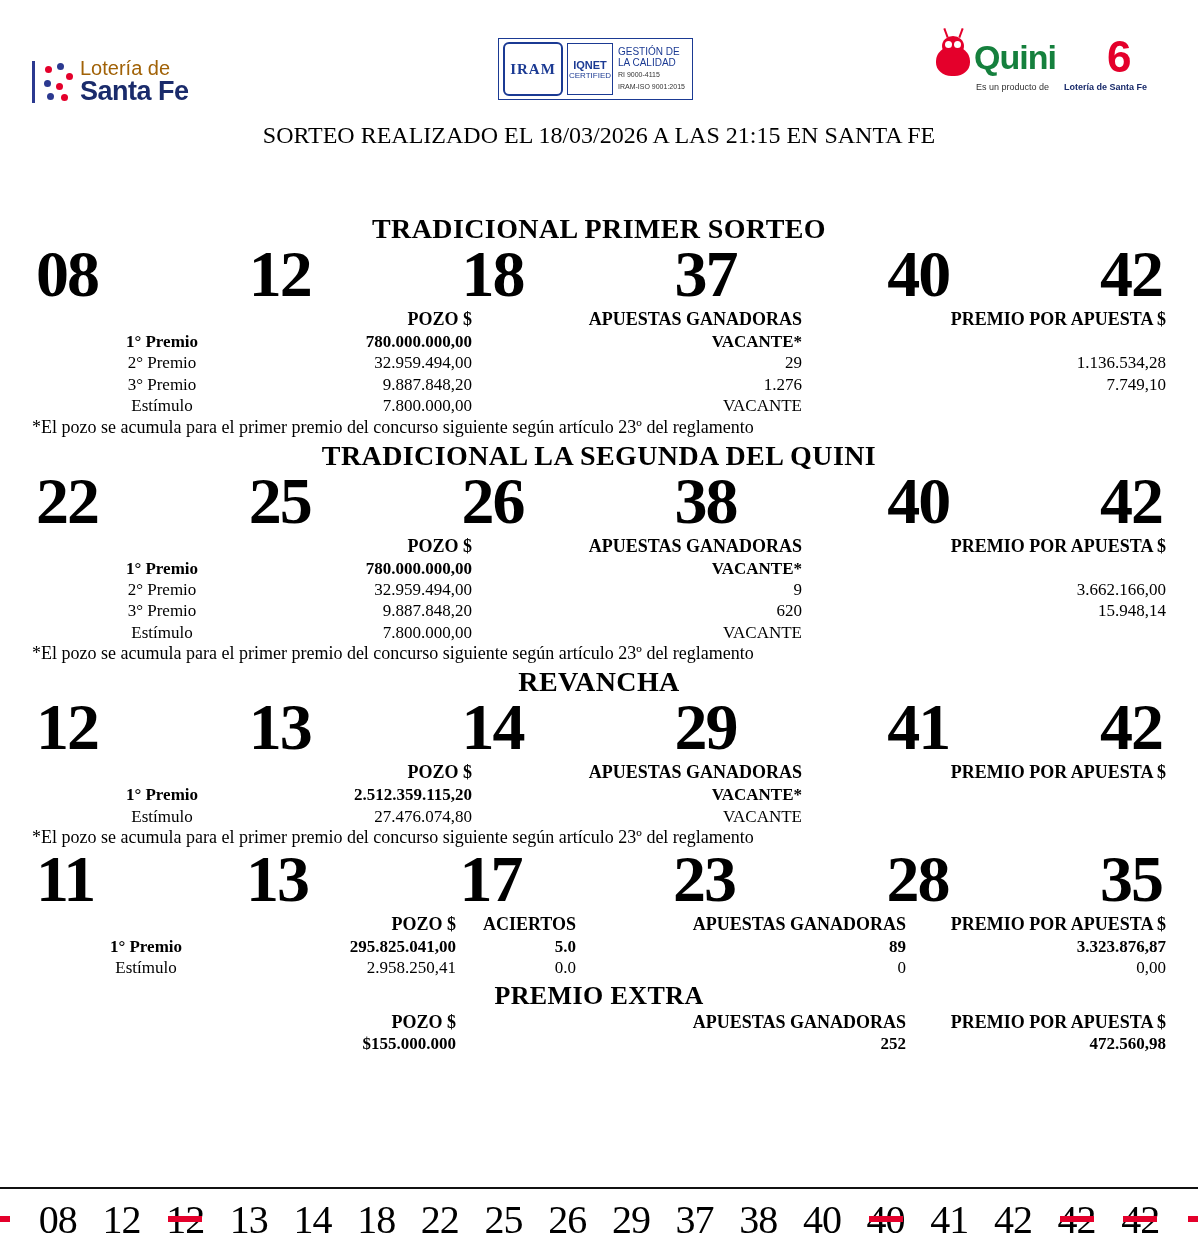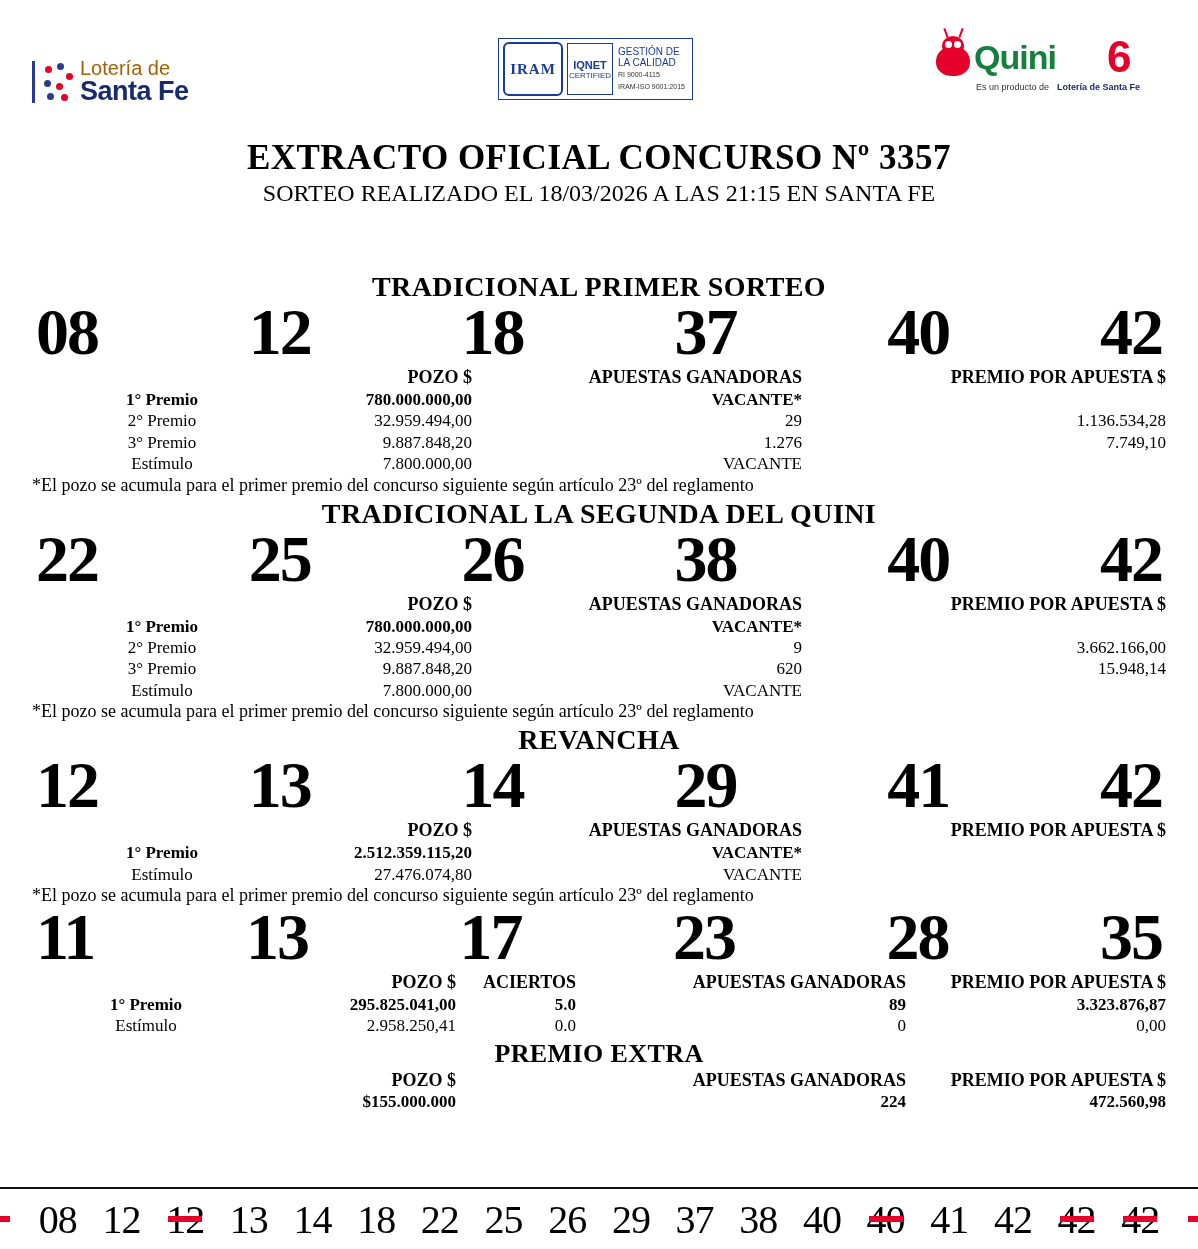--- a/index.html
+++ b/index.html
@@ -42,21 +42,21 @@
   .quini .bug .body{position:absolute;left:6px;top:14px;width:34px;height:30px;background:#e4002b;border-radius:50% 50% 45% 45%;}
   .quini .bug .head{position:absolute;left:12px;top:4px;width:22px;height:20px;background:#e4002b;border-radius:50%;}
   .quini .bug .eye{position:absolute;width:7px;height:7px;background:#fff;border-radius:50%;top:9px;}
   .quini .bug .eye.l{left:15px;}
   .quini .bug .eye.r{left:24px;}
   .quini .bug .ant{position:absolute;width:2px;height:10px;background:#e4002b;top:-4px;}
   .quini .bug .ant.l{left:15px;transform:rotate(-20deg);}
   .quini .bug .ant.r{left:30px;transform:rotate(20deg);}
   .quini .word{position:absolute;left:52px;top:8px;font-family:"Liberation Sans", sans-serif;font-weight:bold;font-size:34px;color:#15803d;letter-spacing:-1px;}
   .quini .six{position:absolute;left:185px;top:2px;font-family:"Liberation Sans", sans-serif;font-weight:bold;font-size:44px;color:#e4002b;}
-  .quini .sub{position:absolute;left:54px;top:52px;font-family:"Liberation Sans", sans-serif;font-size:9px;color:#333;display:flex;align-items:center;gap:8px;}
+  .quini .sub{position:absolute;left:54px;top:52px;font-family:"Liberation Sans", sans-serif;font-size:9px;color:#333;display:flex;align-items:center;gap:15px;}
   .quini .sub b{color:#1a2b6b;}
 
   
   .main-title{text-align:center;font-size:35px;font-weight:bold;letter-spacing:0.5px;margin-top:18px;}
   .sub-title{text-align:center;font-size:24px;margin-top:2px;}
 
   .gap{height:62px;}
 
   
   .section{margin-top:2px;}
@@ -144,21 +144,20 @@
       </div>
       <div class="word">Quini</div>
       <div class="six">6</div>
       <div class="sub">
         <span>Es un producto de</span>
         <b>Lotería de Santa Fe</b>
       </div>
     </div>
   </div>
 
-  <div class="main-title">EXTRACTO OFICIAL    CONCURSO Nº 3357</div>
   <div class="sub-title">SORTEO REALIZADO EL 18/03/2026 A LAS 21:15 EN SANTA FE</div>
 
   <div class="gap"></div>
 
   <div class="section">
     <div class="sec-title">TRADICIONAL PRIMER SORTEO</div>
     <div class="numbers">
       <span>08</span>
       <span>12</span>
       <span>18</span>
@@ -327,21 +326,21 @@
       <tbody>
           <tr>
         <th class="c-label"></th>
         <th class="c-pozo">POZO $</th>
         <th class="c-gan">APUESTAS GANADORAS</th>
         <th class="c-prem">PREMIO POR APUESTA $</th>
       </tr>
       <tr>
         <td class="c-label"></td>
         <td class="c-pozo bold">$155.000.000</td>
-        <td class="c-gan bold">224</td>
+        <td class="c-gan bold">252</td>
         <td class="c-prem bold">472.560,98</td>
       </tr>
     </tbody>
       </table>
   </div>
 
   <div class="strip" id="footer-strip">
     <span class="edge l"></span>
     <span class="edge r"></span>
   <span class="n">08</span>

